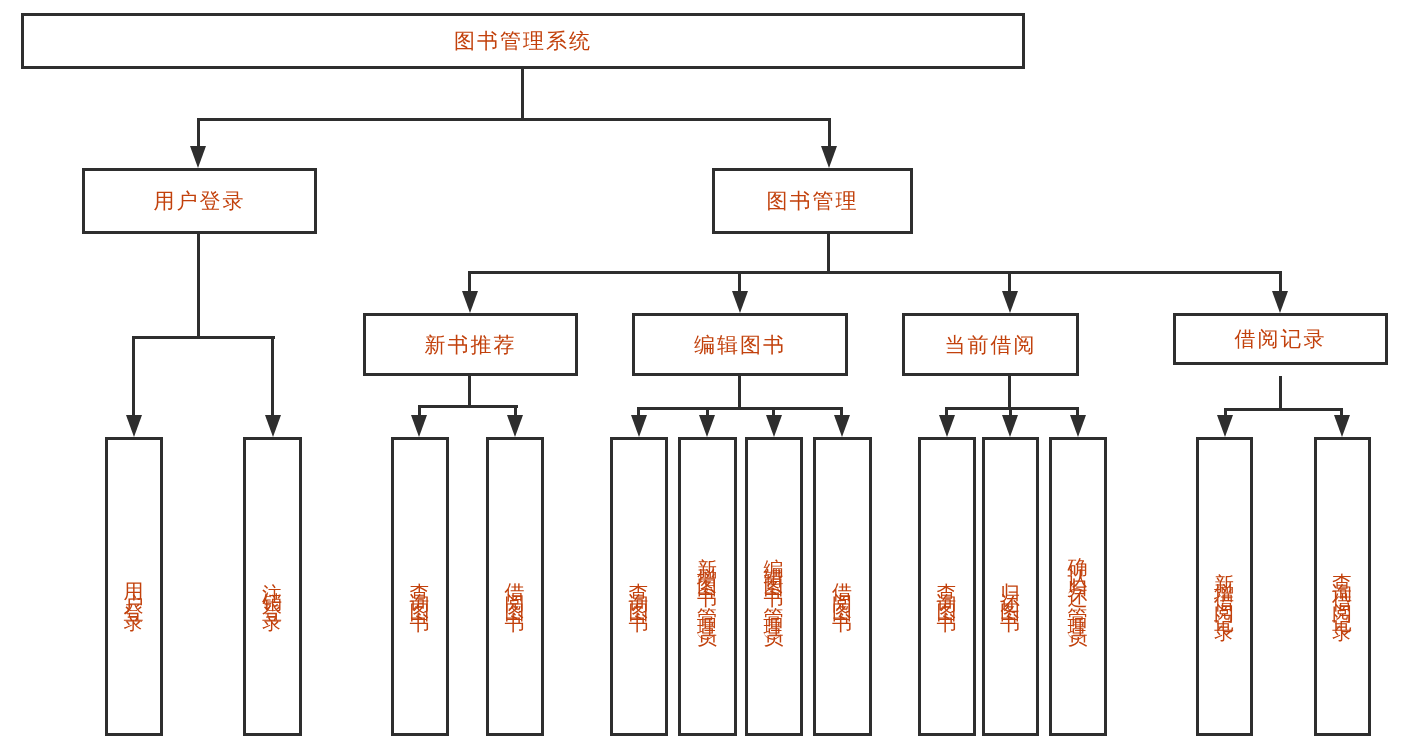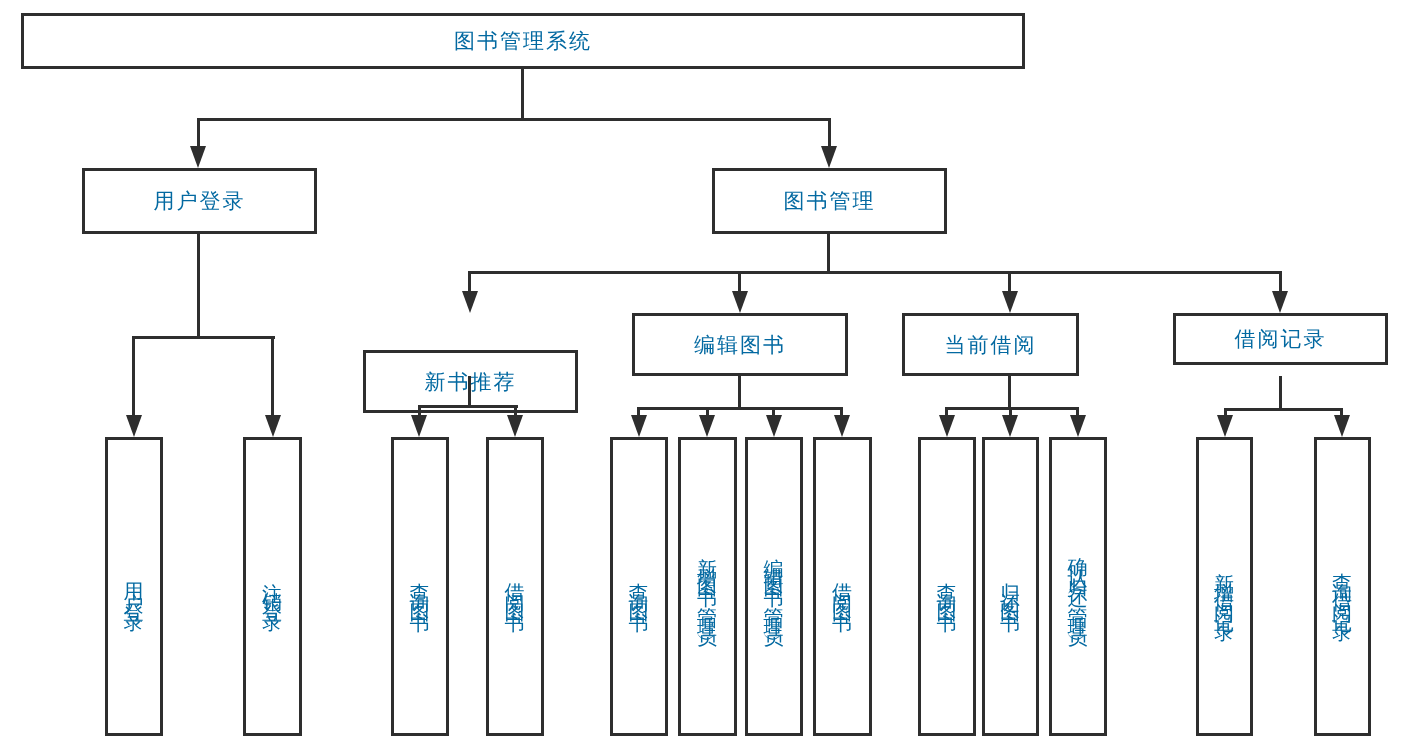--- a/index.html
+++ b/index.html
@@ -8,21 +8,21 @@
     width:1405px;height:747px;
     background:#ffffff;
     font-family:"Liberation Sans", sans-serif;
     overflow:hidden;
   }
   .box{
     position:absolute;
     box-sizing:border-box;
     border:3px solid #2e2e2e;
     background:#ffffff;
-    color:#0369a1;
+    color:#c2410c;
     display:flex;
     align-items:center;
     justify-content:center;
     text-align:center;
   }
   .hbox{
     font-size:21px;
     letter-spacing:2px;
   }
   .vbox{
@@ -50,22 +50,22 @@
     color:#9b9b9b;
     letter-spacing:1px;
     white-space:nowrap;
     z-index:10;
     text-shadow:1px 1px 0 rgba(255,255,255,.85), -1px -1px 0 rgba(255,255,255,.85);
   }
 
   
   #n-root{left:21px;top:13px;width:1004px;height:56px;}
   #n-user-login{left:82px;top:168px;width:235px;height:66px;}
-  #n-book-mgmt{left:712px;top:168px;width:235px;height:66px;}
-  #n-new-book{left:363px;top:313px;width:215px;height:63px;margin-top:37px;}
+  #n-book-mgmt{left:712px;top:168px;width:201px;height:66px;}
+  #n-new-book{left:363px;top:313px;width:215px;height:63px;}
   #n-book-borrow{left:632px;top:313px;width:216px;height:63px;}
   #n-current-borrow{left:902px;top:313px;width:177px;height:63px;}
   #n-borrow-records{left:1173px;top:313px;width:215px;height:52px;}
   #n-a1{left:105px;width:58px;}
   #n-a2{left:243px;width:59px;}
   #n-b1{left:391px;width:58px;}
   #n-b2{left:486px;width:58px;}
   #n-c1{left:610px;width:58px;}
   #n-c2{left:678px;width:59px;}
   #n-c3{left:745px;width:58px;}

